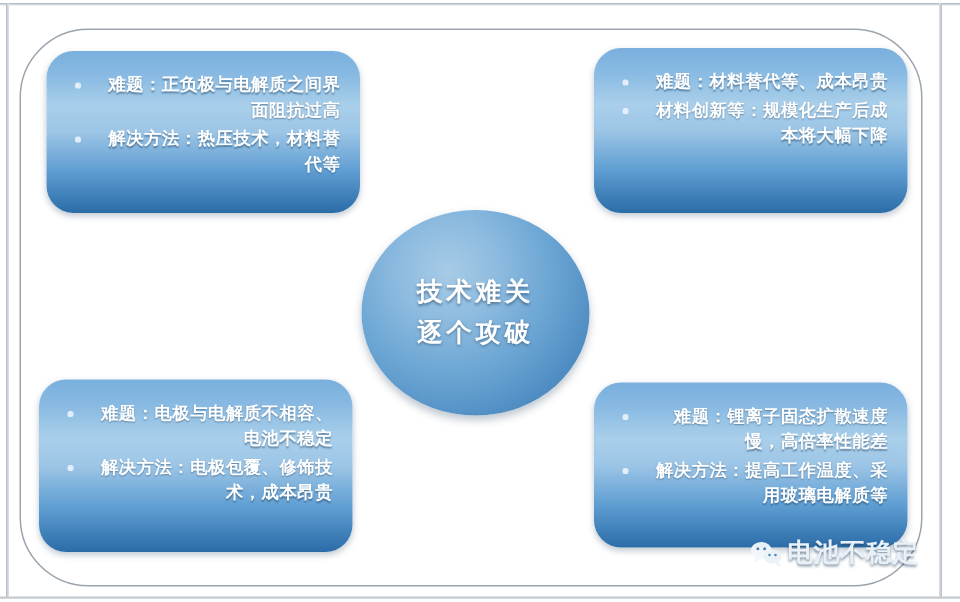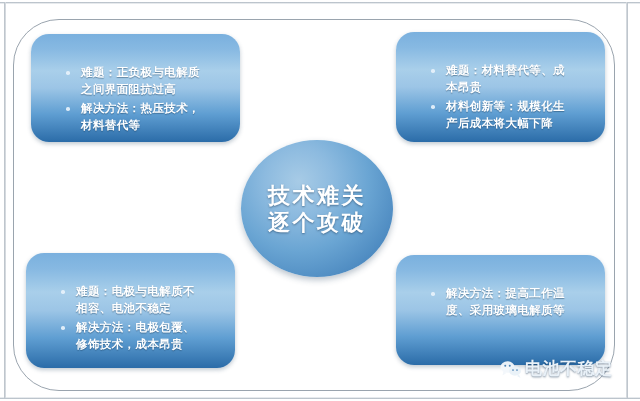--- a/index.html
+++ b/index.html
@@ -84,22 +84,23 @@
     padding: 14px 13px 10px 12px;
     overflow: hidden;
   }
   .node-tl { left: 31px;  top: 34px;  width: 209px; height: 108px; }
   .node-tr { left: 396px; top: 32px;  width: 209px; height: 110px; }
   .node-bl { left: 26px;  top: 253px; width: 209px; height: 115px; }
   .node-br { left: 396px; top: 255px; width: 209px; height: 110px; }
 
   .bullets {
     list-style: none;
-    margin: 16px;
+    margin: 0;
     padding: 0;
+    text-align: right;
   }
   .bullets li {
     position: relative;
     padding-left: 22px;
     margin: 0 0 2px 0;
     color: #ffffff;
     font-size: 11.5px;
     line-height: 17px;
     letter-spacing: 0.4px;
     text-shadow: 0 1px 1px rgba(20,50,80,0.45);
@@ -132,21 +133,21 @@
         #4f8cc2 76%,
         #3d79b0 100%);
     box-shadow: 0 3px 6px rgba(30,60,90,0.3);
     display: flex;
     flex-direction: column;
     align-items: center;
     justify-content: center;
   }
   .hub-line {
     color: #ffffff;
-    font-size: 22px;
+    font-size: 17px;
     font-weight: 700;
     letter-spacing: 2.5px;
     line-height: 27px;
     text-shadow: 0 1px 2px rgba(20,50,80,0.5);
   }
 
   
   .watermark {
     position: absolute;
     left: 500px;
@@ -198,20 +199,21 @@
 
   <div class="node node-bl">
     <ul class="bullets">
       <li>难题：电极与电解质不相容、电池不稳定</li>
       <li>解决方法：电极包覆、修饰技术，成本昂贵</li>
     </ul>
   </div>
 
   <div class="node node-br">
     <ul class="bullets">
+      <li>难题：锂离子固态扩散速度慢，高倍率性能差</li>
       <li>解决方法：提高工作温度、采用玻璃电解质等</li>
     </ul>
   </div>
 
   <div class="hub">
     <div class="hub-line">技术难关</div>
     <div class="hub-line">逐个攻破</div>
   </div>
 
   <div class="watermark">

